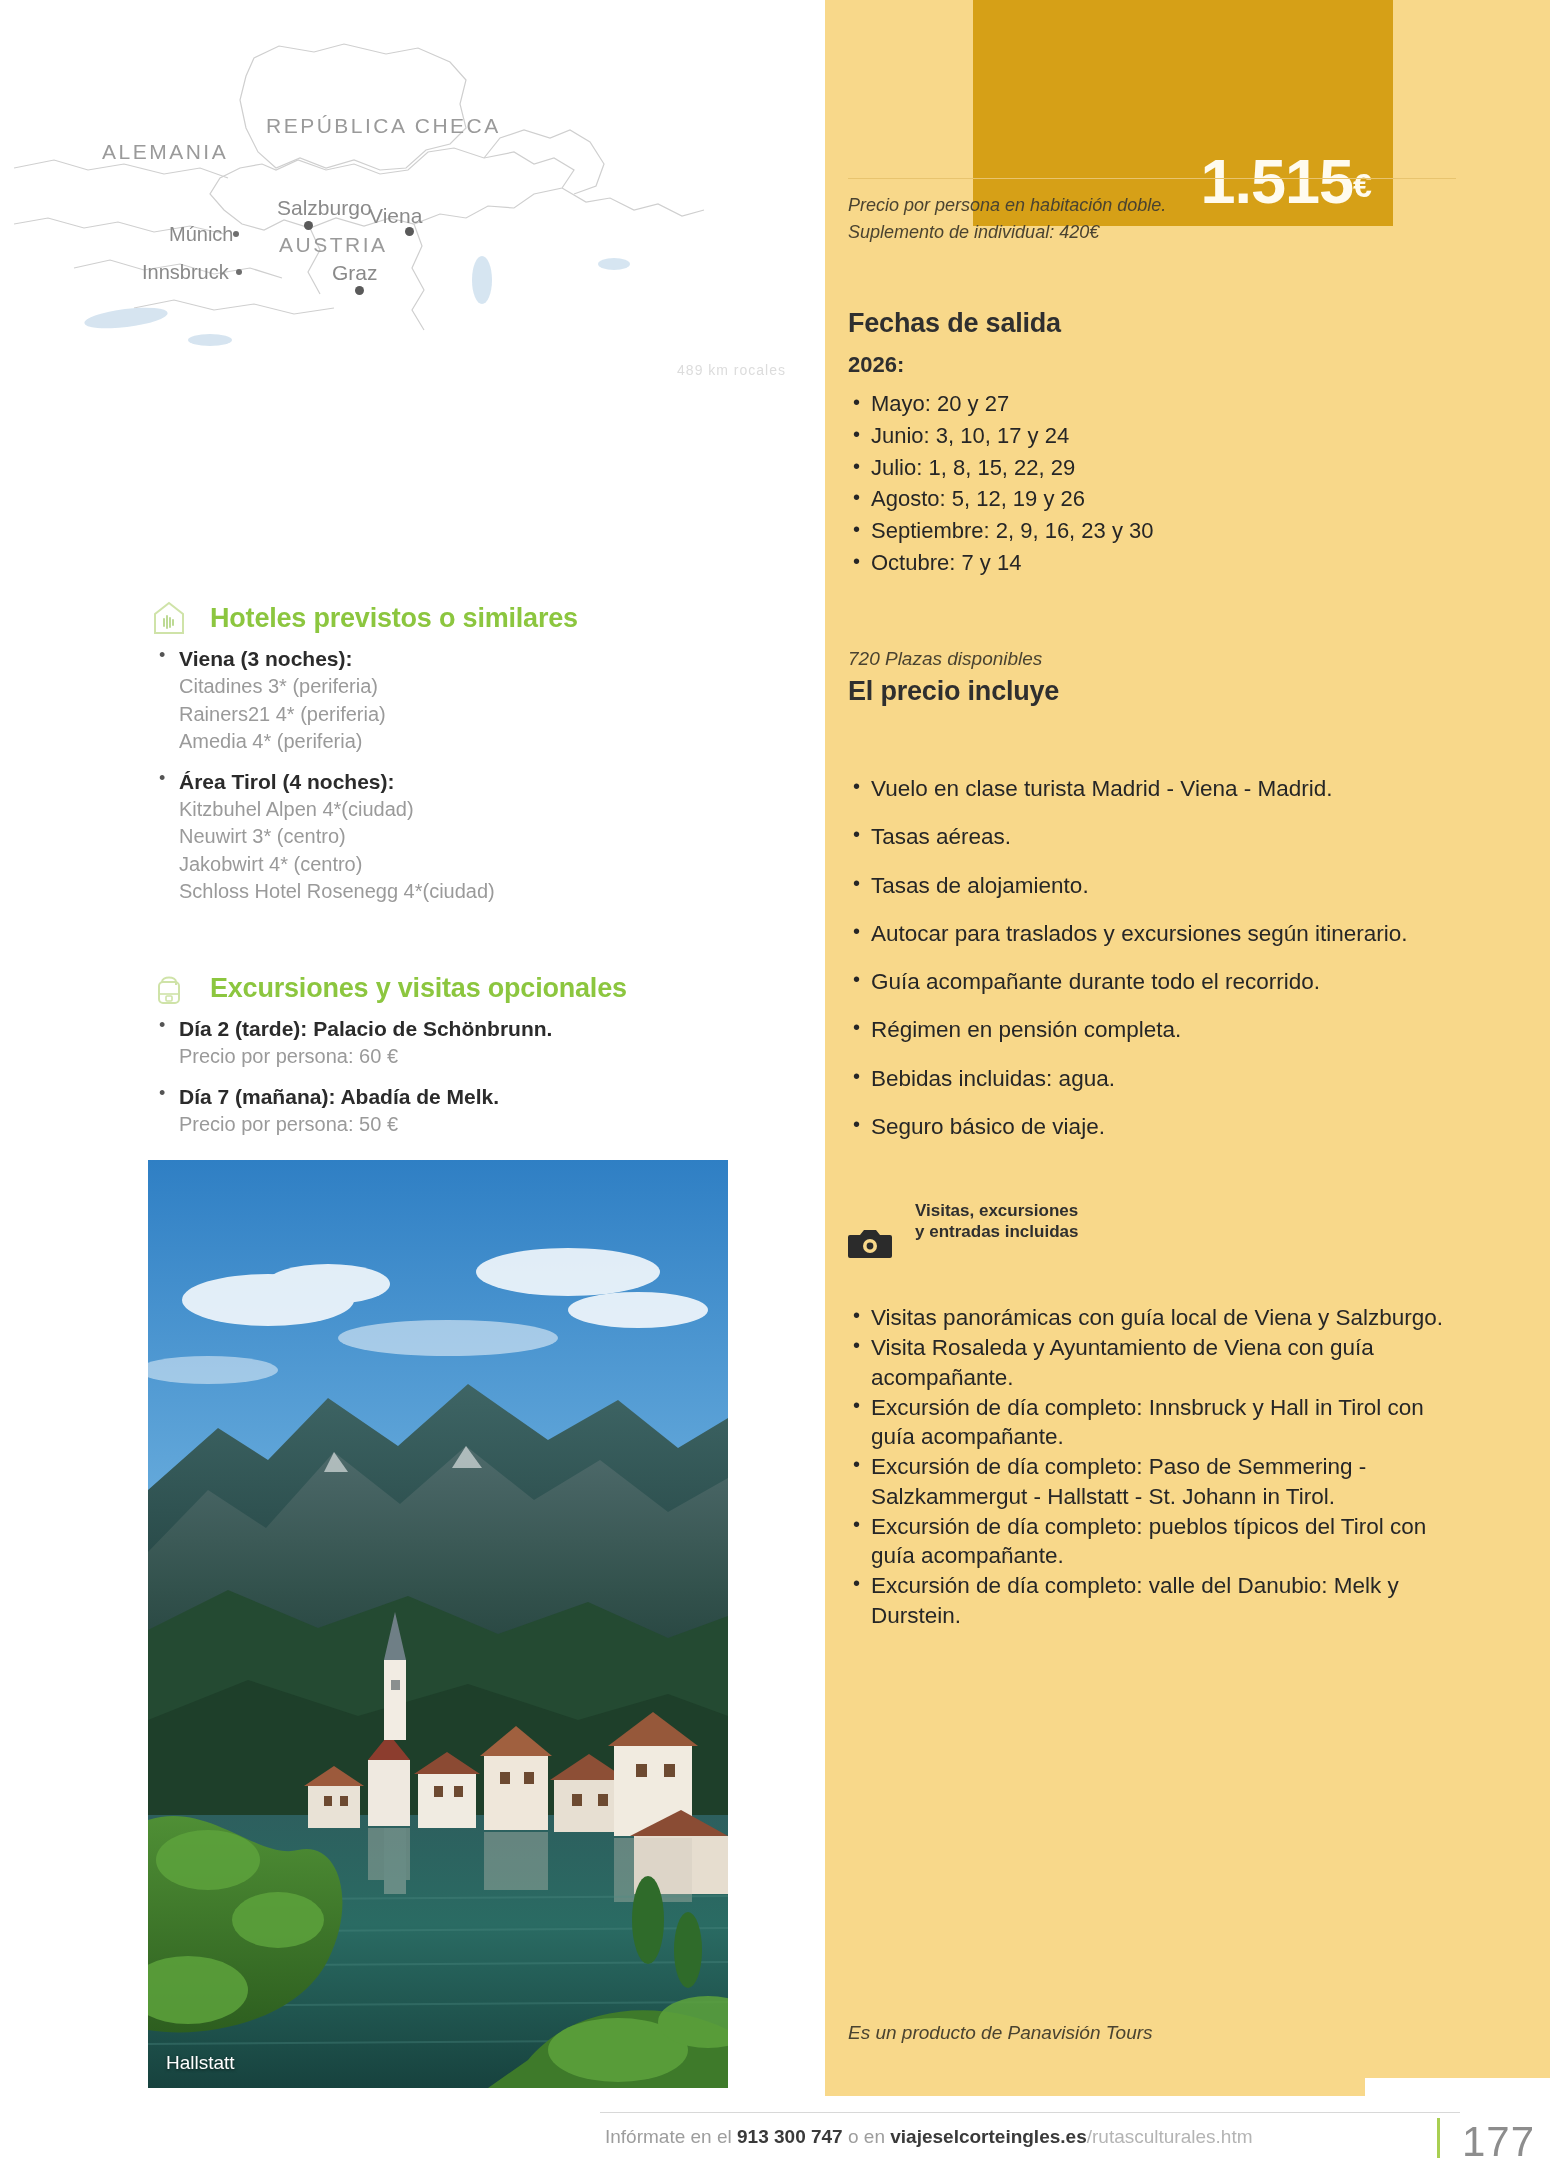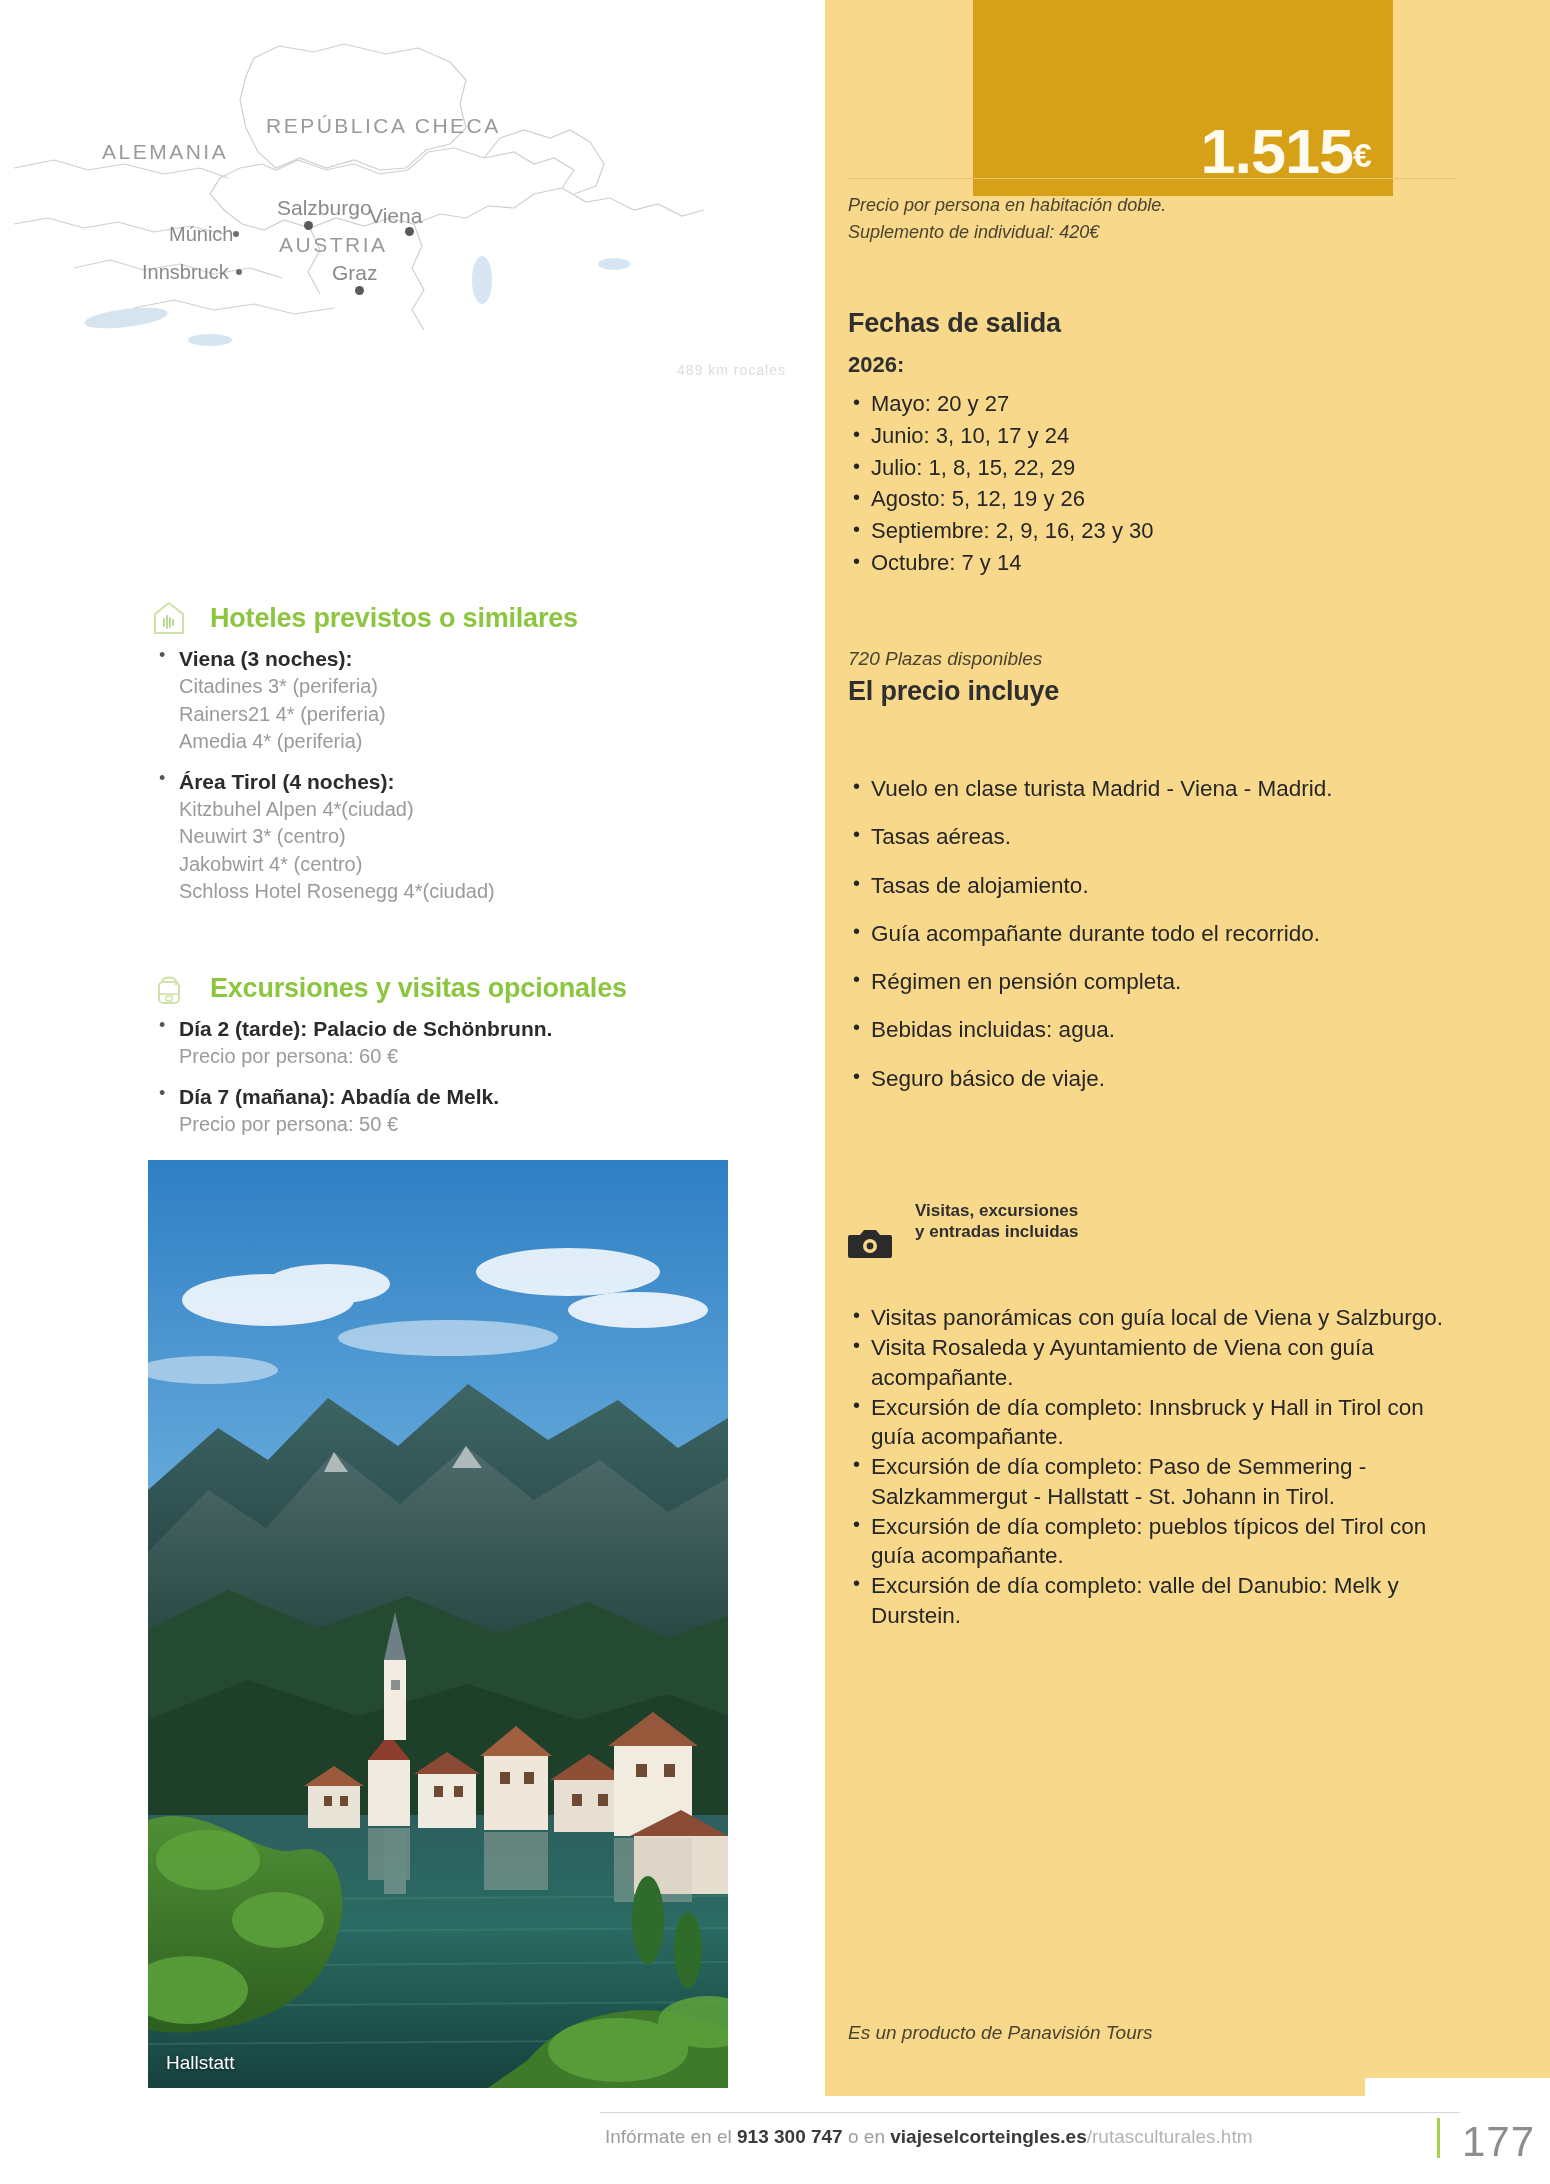--- a/index.html
+++ b/index.html
@@ -18,21 +18,21 @@
   .edge-tick { position: absolute; left: 18px; top: 30px; width: 14px; height: 10px; }
   .edge-tick i { display:block; height:2px; background:#d98f2a; margin-bottom:3px; }
   .edge-tick i:nth-child(2){ background:#c9c9c9; }
 
   
   #right-panel {
     position: absolute; left: 825px; top: 0; width: 725px; height: 2078px;
     background: #F8D88A;
   }
   #price-band {
-    position: absolute; left: 148px; top: 0; width: 420px; height: 196px;
+    position: absolute; left: 148px; top: 0; width: 420px; height: 226px;
     background: #D6A017;
     display: flex; align-items: flex-end; justify-content: flex-end;
     padding: 0 22px 14px 0;
   }
   #price-value {
     font-size: 63px; font-weight: bold; color: #FFFBEF;
     letter-spacing: -1px; line-height: .95;
   }
   #price-value .eur { font-size: 34px; vertical-align: 6px; }
 
@@ -372,20 +372,21 @@
     </ul>
 
     <div id="plazas">720  Plazas disponibles</div>
 
     <div class="panel-h2" style="top:676px;">El precio incluye</div>
 
     <ul class="panel-list wide" id="incluye-list">
       <li>Vuelo en clase turista Madrid - Viena - Madrid.</li>
       <li>Tasas aéreas.</li>
       <li>Tasas de alojamiento.</li>
+      <li>Autocar para traslados y excursiones según itinerario.</li>
       <li>Guía acompañante durante todo el recorrido.</li>
       <li>Régimen en pensión completa.</li>
       <li>Bebidas incluidas: agua.</li>
       <li>Seguro básico de viaje.</li>
     </ul>
 
     <div id="visits-head">
       <span id="camera-icon">
         <svg width="44" height="34" viewBox="0 0 44 34">
           <path d="M2 9 h10 l4 -5 h12 l4 5 h10 a2 2 0 0 1 2 2 v19 a2 2 0 0 1 -2 2 h-40 a2 2 0 0 1 -2 -2 v-19 a2 2 0 0 1 2 -2 z" fill="#2b2b2b"></path>

